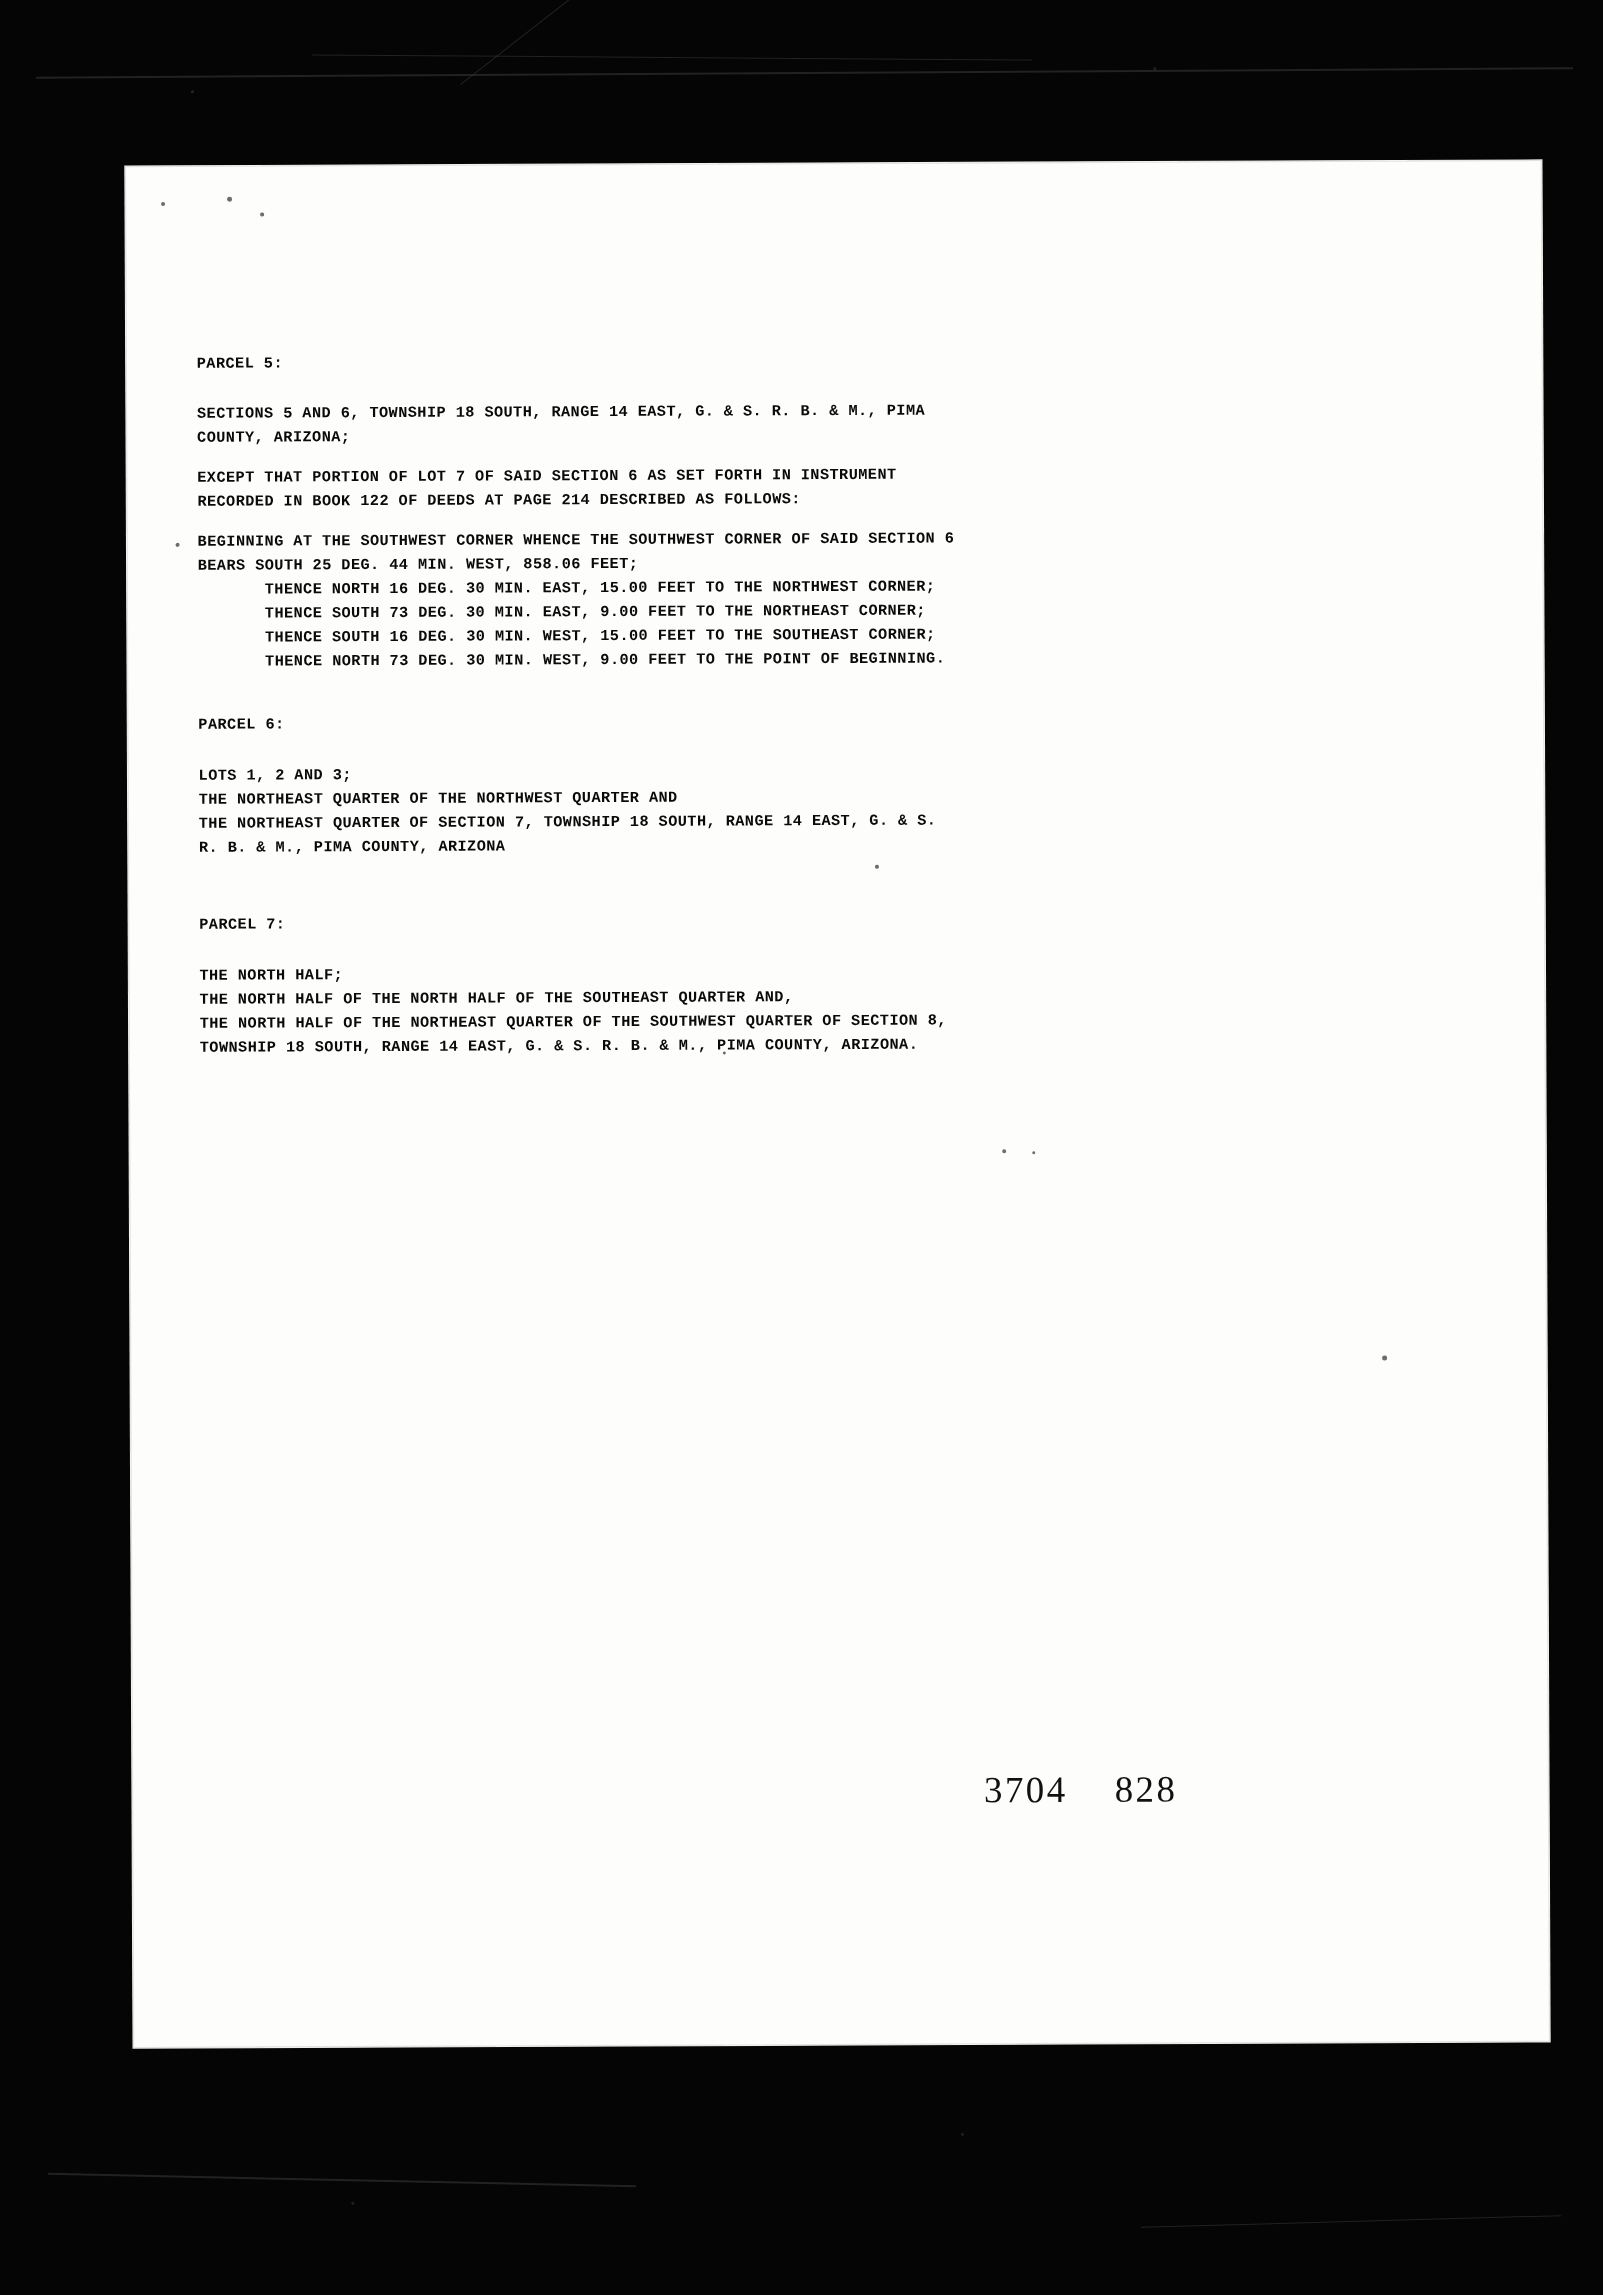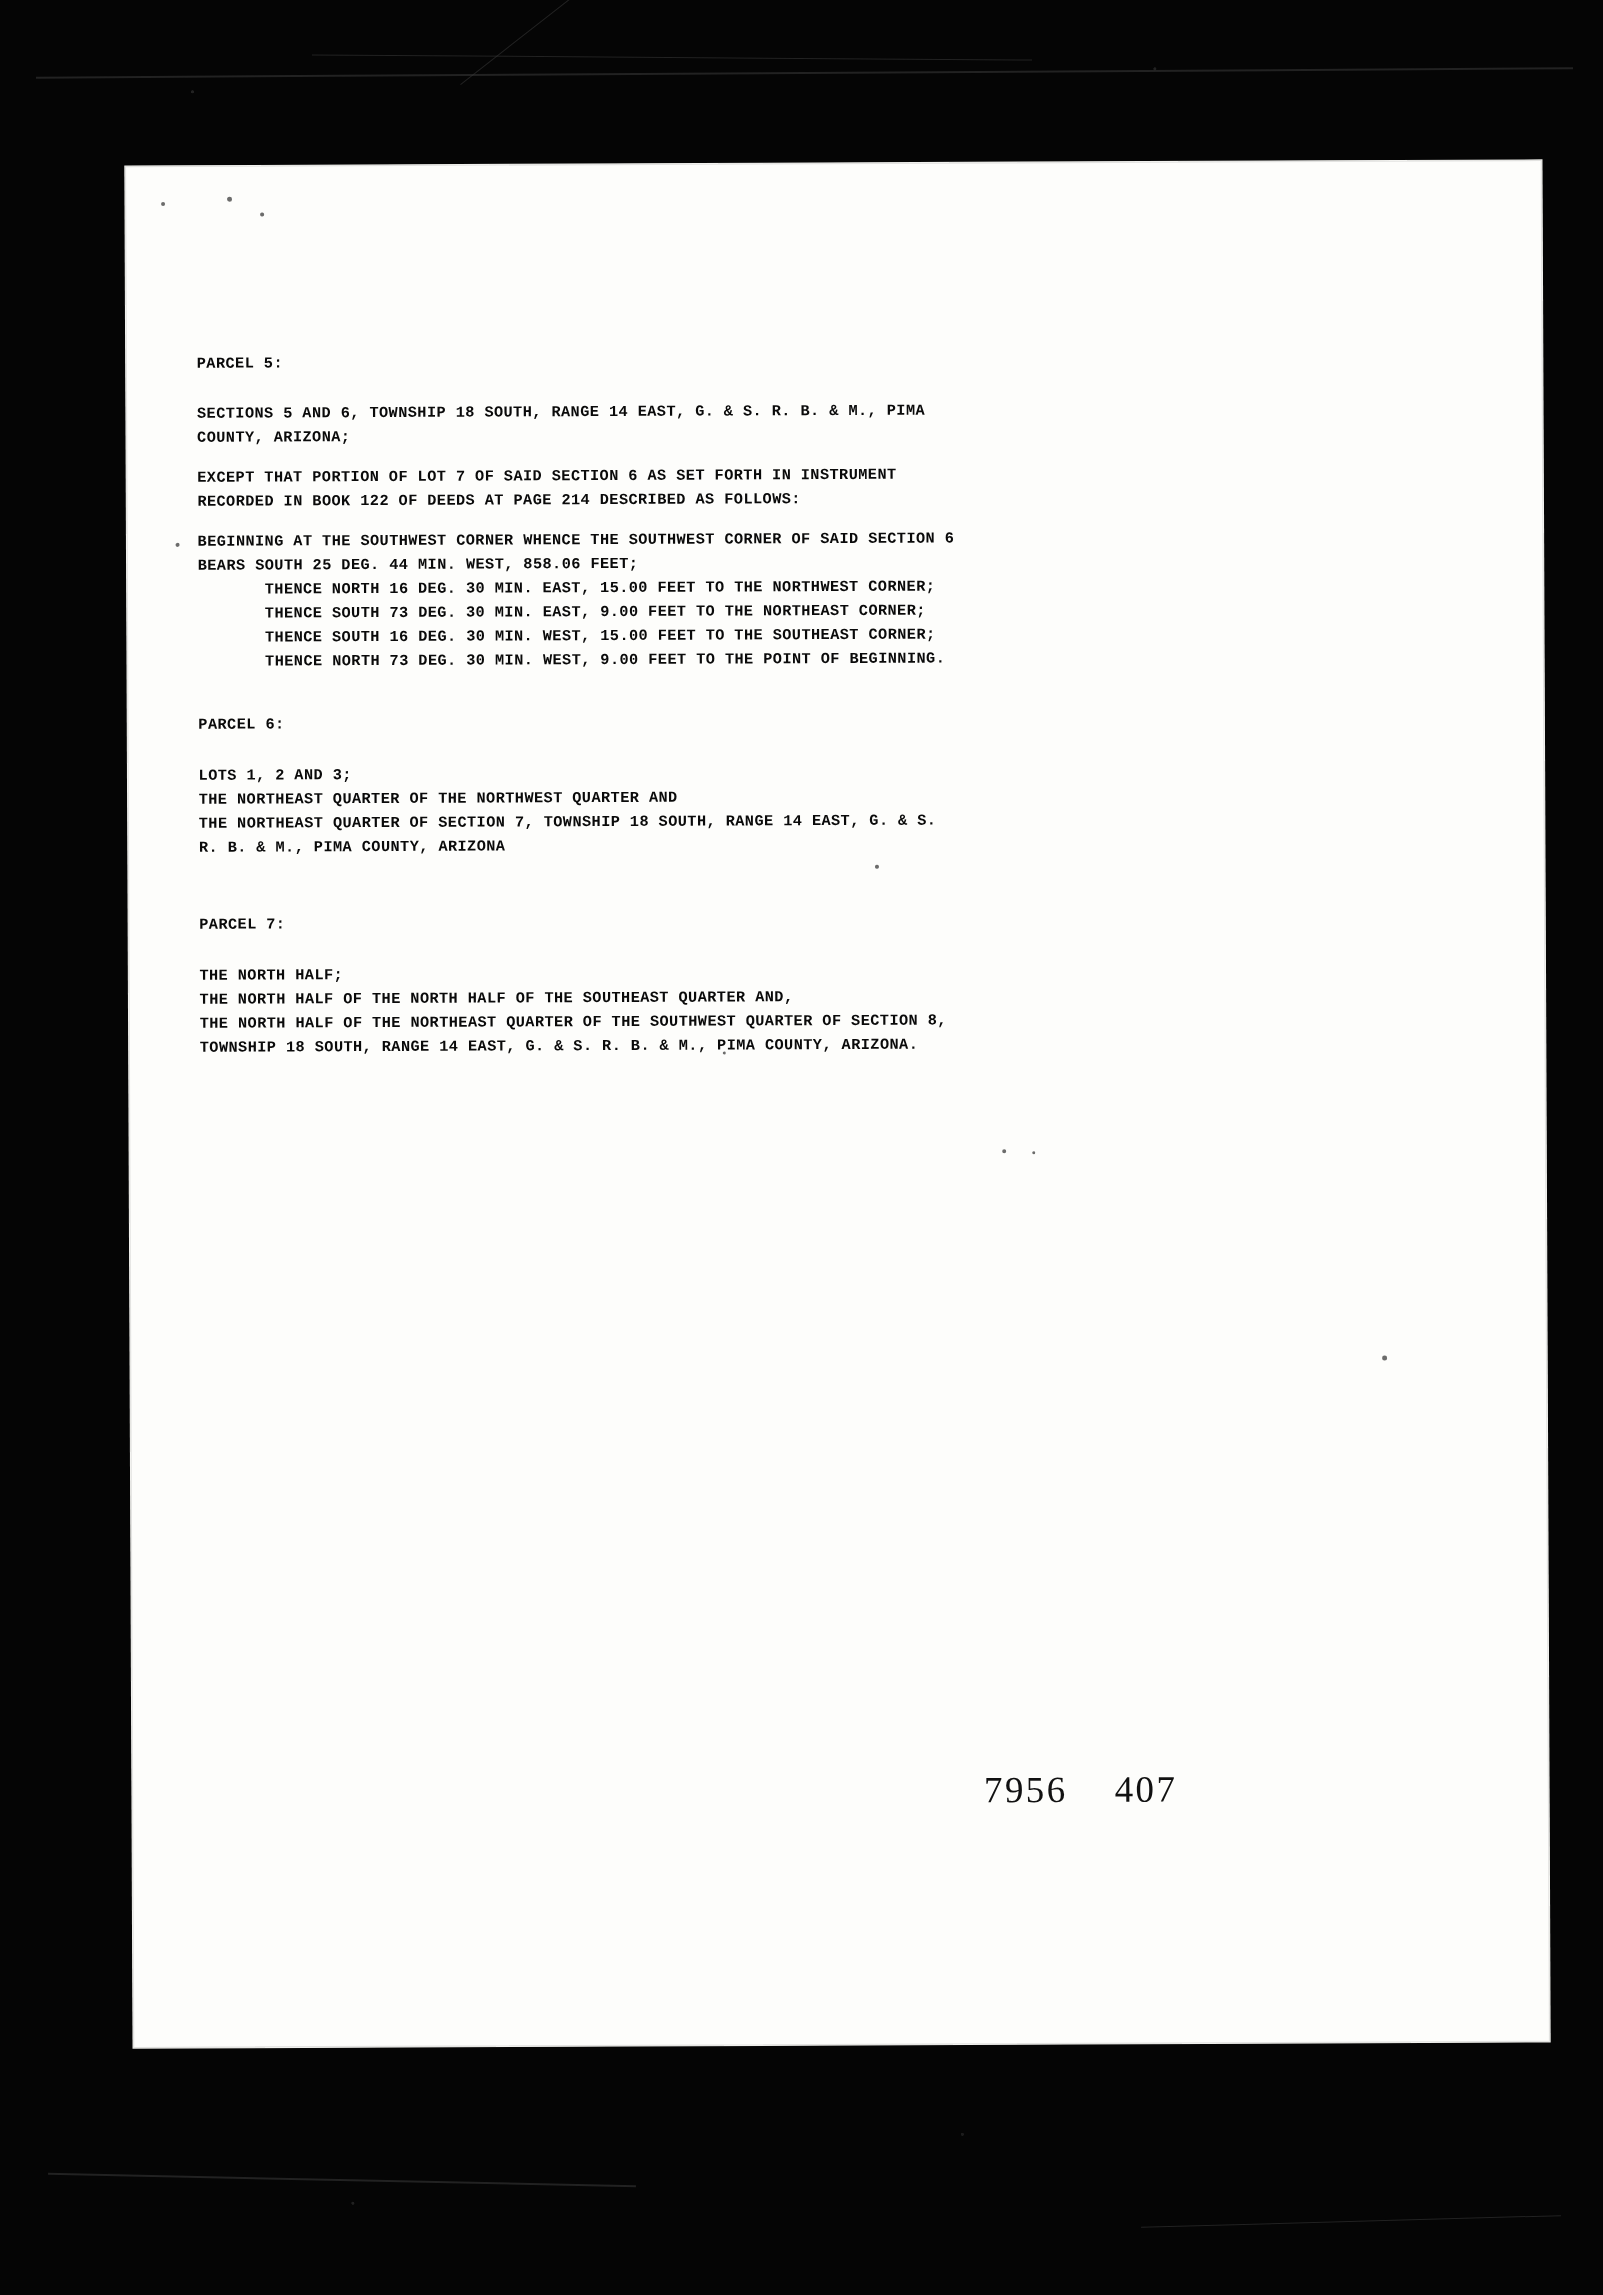--- a/index.html
+++ b/index.html
@@ -177,17 +177,17 @@
     <div class="block">
       <div class="line">THE NORTH HALF;</div>
       <div class="line">THE NORTH HALF OF THE NORTH HALF OF THE SOUTHEAST QUARTER AND,</div>
       <div class="line">THE NORTH HALF OF THE NORTHEAST QUARTER OF THE SOUTHWEST QUARTER OF SECTION 8,</div>
       <div class="line">TOWNSHIP 18 SOUTH, RANGE 14 EAST, G. &amp; S. R. B. &amp; M., PIMA COUNTY, ARIZONA.</div>
     </div>
 
   </div>
 
   <div class="stamp">
-    <span class="num1">7956</span><span class="num2">407</span>
+    <span class="num1">3704</span><span class="num2">828</span>
   </div>
 
 </div>
 
 
 </body></html>

